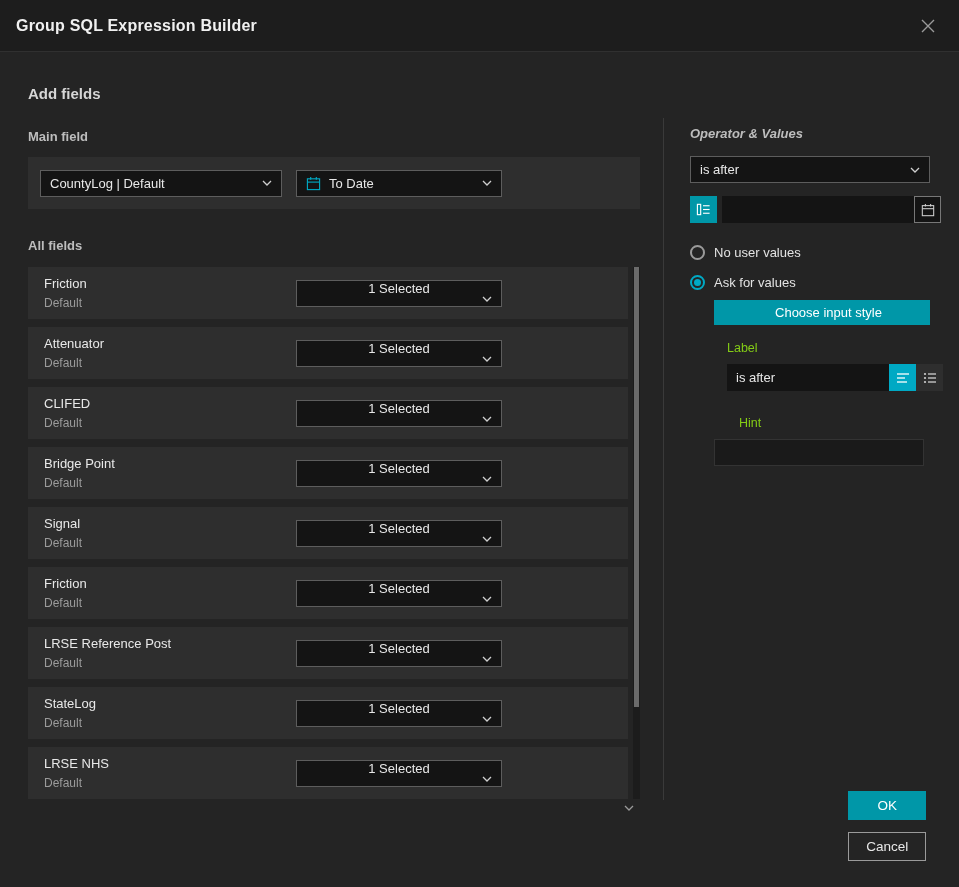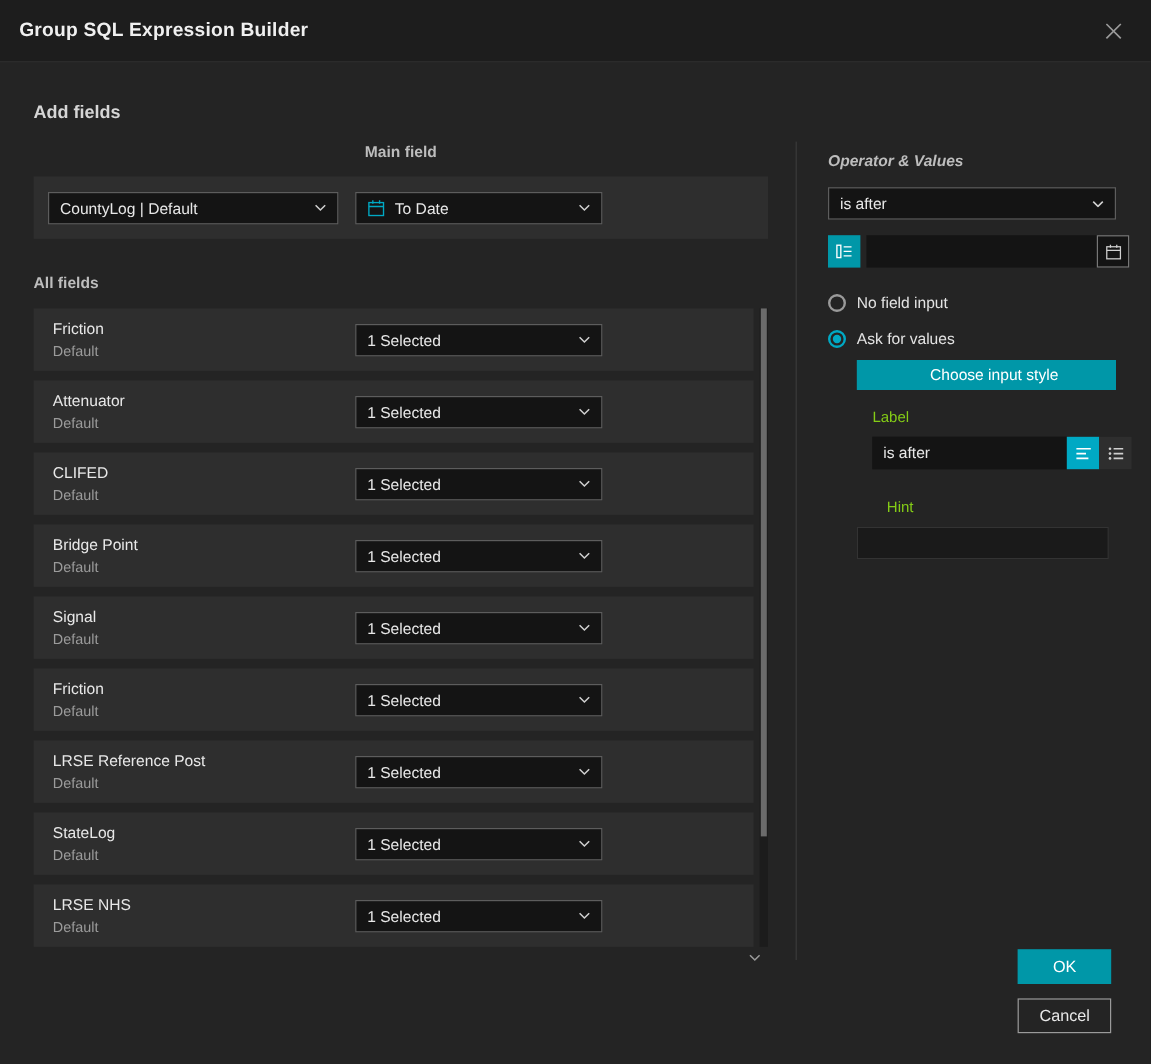--- a/index.html
+++ b/index.html
@@ -43,21 +43,21 @@
     display: flex; align-items: center;
     height: 27px; padding: 0 9px;
     background: #141414; border: 1px solid #5d5d5d;
     font-size: 13px; color: #e8e8e8; cursor: pointer;
     user-select: none;
   }
   .select .sel-text { white-space: nowrap; overflow: hidden; }
   .select .chev { margin-left: auto; flex: none; display: flex; }
 
   
-  .main-label { margin-top: 17px; text-align: center; }
+  .main-label { margin-top: 27px; }
   .main-panel {
     margin-top: 13px;
     background: #2e2e2e; height: 52px;
     display: flex; align-items: center;
     padding: 0 12px;
   }
   .main-panel .select.field-sel { width: 242px; }
   .main-panel .select.date-sel { width: 206px; margin-left: 14px; }
   .date-sel .cal-ic { margin-right: 8px; display: flex; flex: none; }
 
@@ -66,21 +66,21 @@
   .fields-wrap { position: relative; margin-top: 14px; width: 612px; }
   .field-row {
     width: 600px; height: 52px; margin-bottom: 8px;
     background: #2e2e2e;
     display: flex; align-items: center;
     padding: 0 16px;
   }
   .field-info { width: 252px; }
   .field-name { font-size: 13px; color: #e8e8e8; margin-bottom: 5px; }
   .field-sub { font-size: 12px; color: #9b9b9b; }
-  .field-row .select { width: 206px; }
+  .field-row .select { width: 206px; flex-direction: column; }
 
   .scrollbar {
     position: absolute; top: 0; right: 0;
     width: 7px; height: 532px;
     background: #1c1c1c;
   }
   .scroll-thumb { position: absolute; top: 0; left: 1px; width: 5px; height: 440px; background: #6b6b6b; }
   .scroll-arrow { position: absolute; right: 6px; top: 538px; display: flex; }
 
   
@@ -394,21 +394,21 @@
                   <line x1="5" y1="1" x2="5" y2="4" stroke="#d0d0d0" stroke-width="1.2"></line>
                   <line x1="11" y1="1" x2="11" y2="4" stroke="#d0d0d0" stroke-width="1.2"></line>
                 </svg>
             </span>
           </button>
         </div>
       </div>
 
       <div class="radio-row">
         <span class="radio"></span>
-        <span class="radio-label">No field input</span>
+        <span class="radio-label">No user values</span>
       </div>
 
       <div class="radio-row">
         <span class="radio checked"></span>
         <span class="radio-label">Ask for values</span>
       </div>
 
       <button class="choose-style-btn indent accent-bg" style="background: rgb(0, 151, 168);">Choose input style</button>
 
       <div class="mini-label indent">Label</div>

